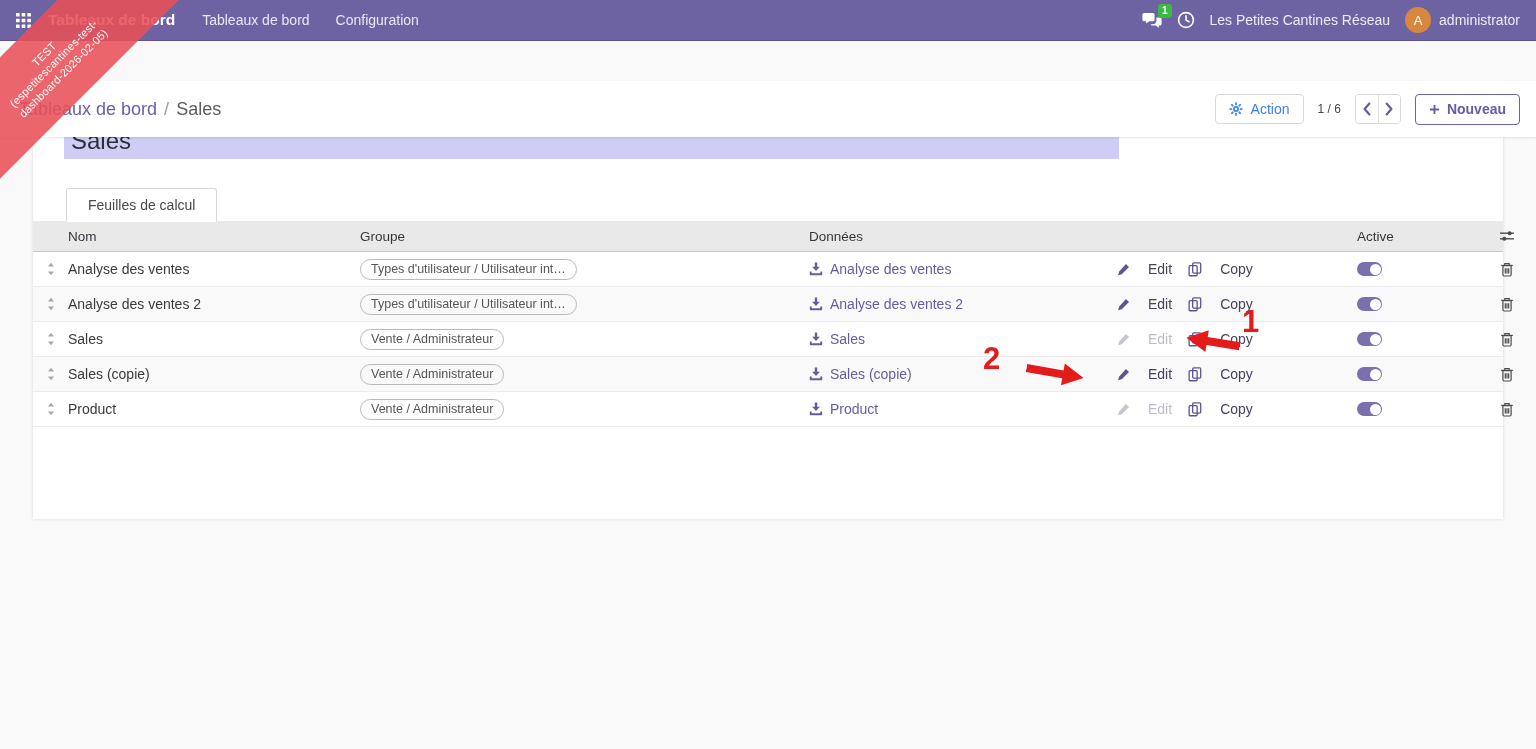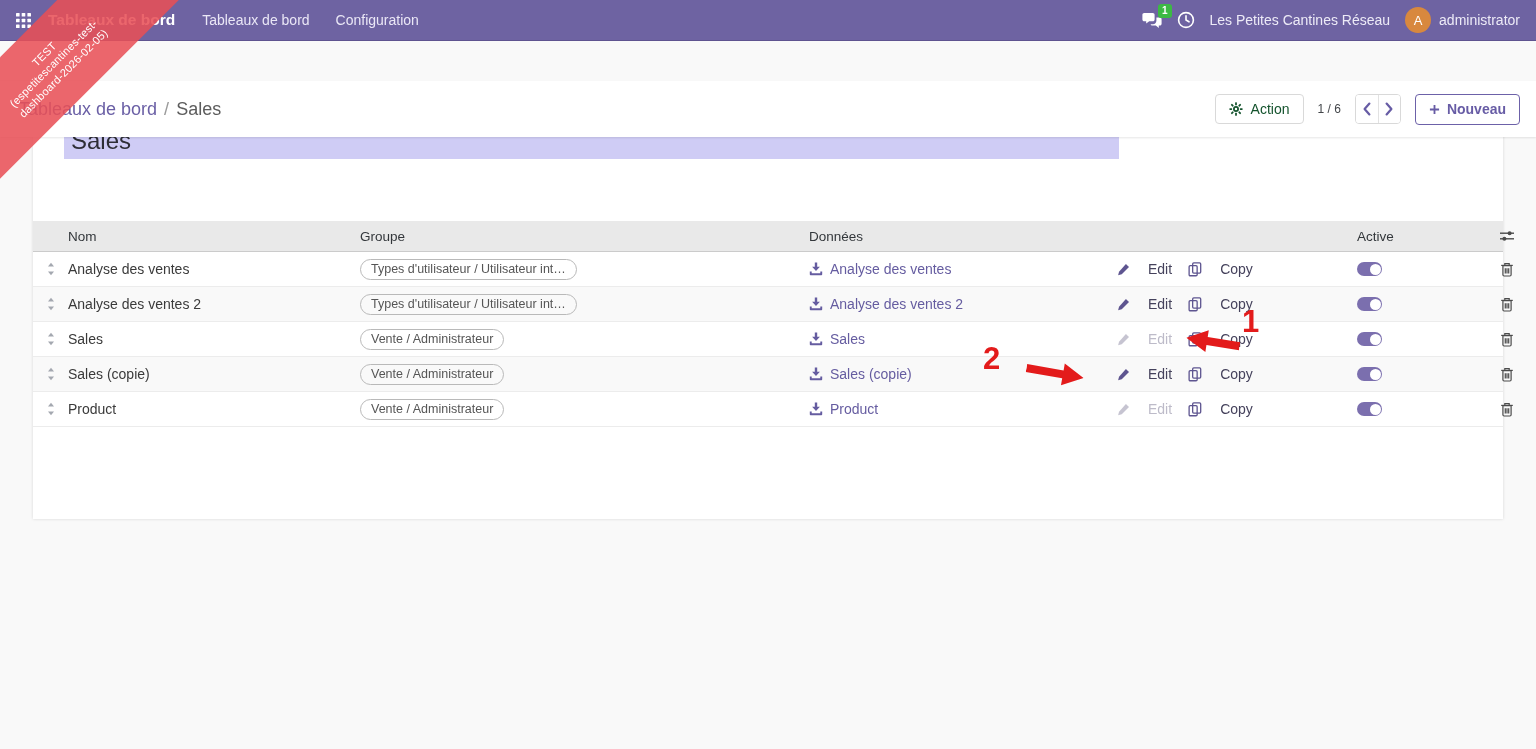--- a/index.html
+++ b/index.html
@@ -38,21 +38,21 @@
   .controlbar{
     height:56px; background:#fff; display:flex; align-items:center; justify-content:space-between;
     padding:0 16px 0 19px; box-shadow:0 1px 2px rgba(0,0,0,.1); position:relative; z-index:5;margin-top:40px;
   }
   .breadcrumb{ font-size:18px; white-space:nowrap; }
   .bc-link{ color:#6a5fa5; cursor:pointer; text-decoration:none;}
   .bc-sep{ color:#9a9a9a; margin:0 7px; }
   .bc-current{ color:#5c5c5c; }
   .cp-right{ display:flex; align-items:center; gap:14px; }
   .btn-action{ display:flex; align-items:center; gap:8px; border:1px solid #d9d9d9; background:#fff;
-    border-radius:4px; height:30px; padding:0 13px; font-size:14px; color:#14532d; cursor:pointer;}
+    border-radius:4px; height:30px; padding:0 13px; font-size:14px; color:#3b82f6; cursor:pointer;}
   .pager{ font-size:12px; color:#43464a; }
   .pager-btns{ display:flex; border:1px solid #d9d9d9; border-radius:4px; height:30px; overflow:hidden; background:#fff;}
   .pager-btn{ width:22px; display:flex; align-items:center; justify-content:center; color:#675CA5; cursor:pointer; background:#fff; border:none;}
   .pager-btn + .pager-btn{ border-left:1px solid #e2e2e2; }
   .btn-new{ display:flex; align-items:center; gap:7px; border:1px solid #6c61a8; background:#fff;
     color:#675CA5; border-radius:4px; height:31px; padding:0 13px; font-size:14px; font-weight:bold; cursor:pointer;}
 
   
   .card{
     position:absolute; left:33px; top:96px; width:1470px; height:423px;
@@ -266,20 +266,23 @@
           <use href="#i-plus"></use>
         </svg>
       <span>Nouveau</span>
     </button>
   </div>
 </div>
 
 <div class="card">
   <div class="title-input">Sales</div>
 
+  <div class="tabbar">
+    <div class="tab">Feuilles de calcul</div>
+  </div>
 
   <div class="tbl">
 
     <div class="thead">
       <div class="cell c-handle"></div>
       <div class="cell c-nom">Nom</div>
       <div class="cell c-groupe">Groupe</div>
       <div class="cell c-data">Données</div>
       <div class="cell c-actions"></div>
       <div class="cell c-active">Active</div>

